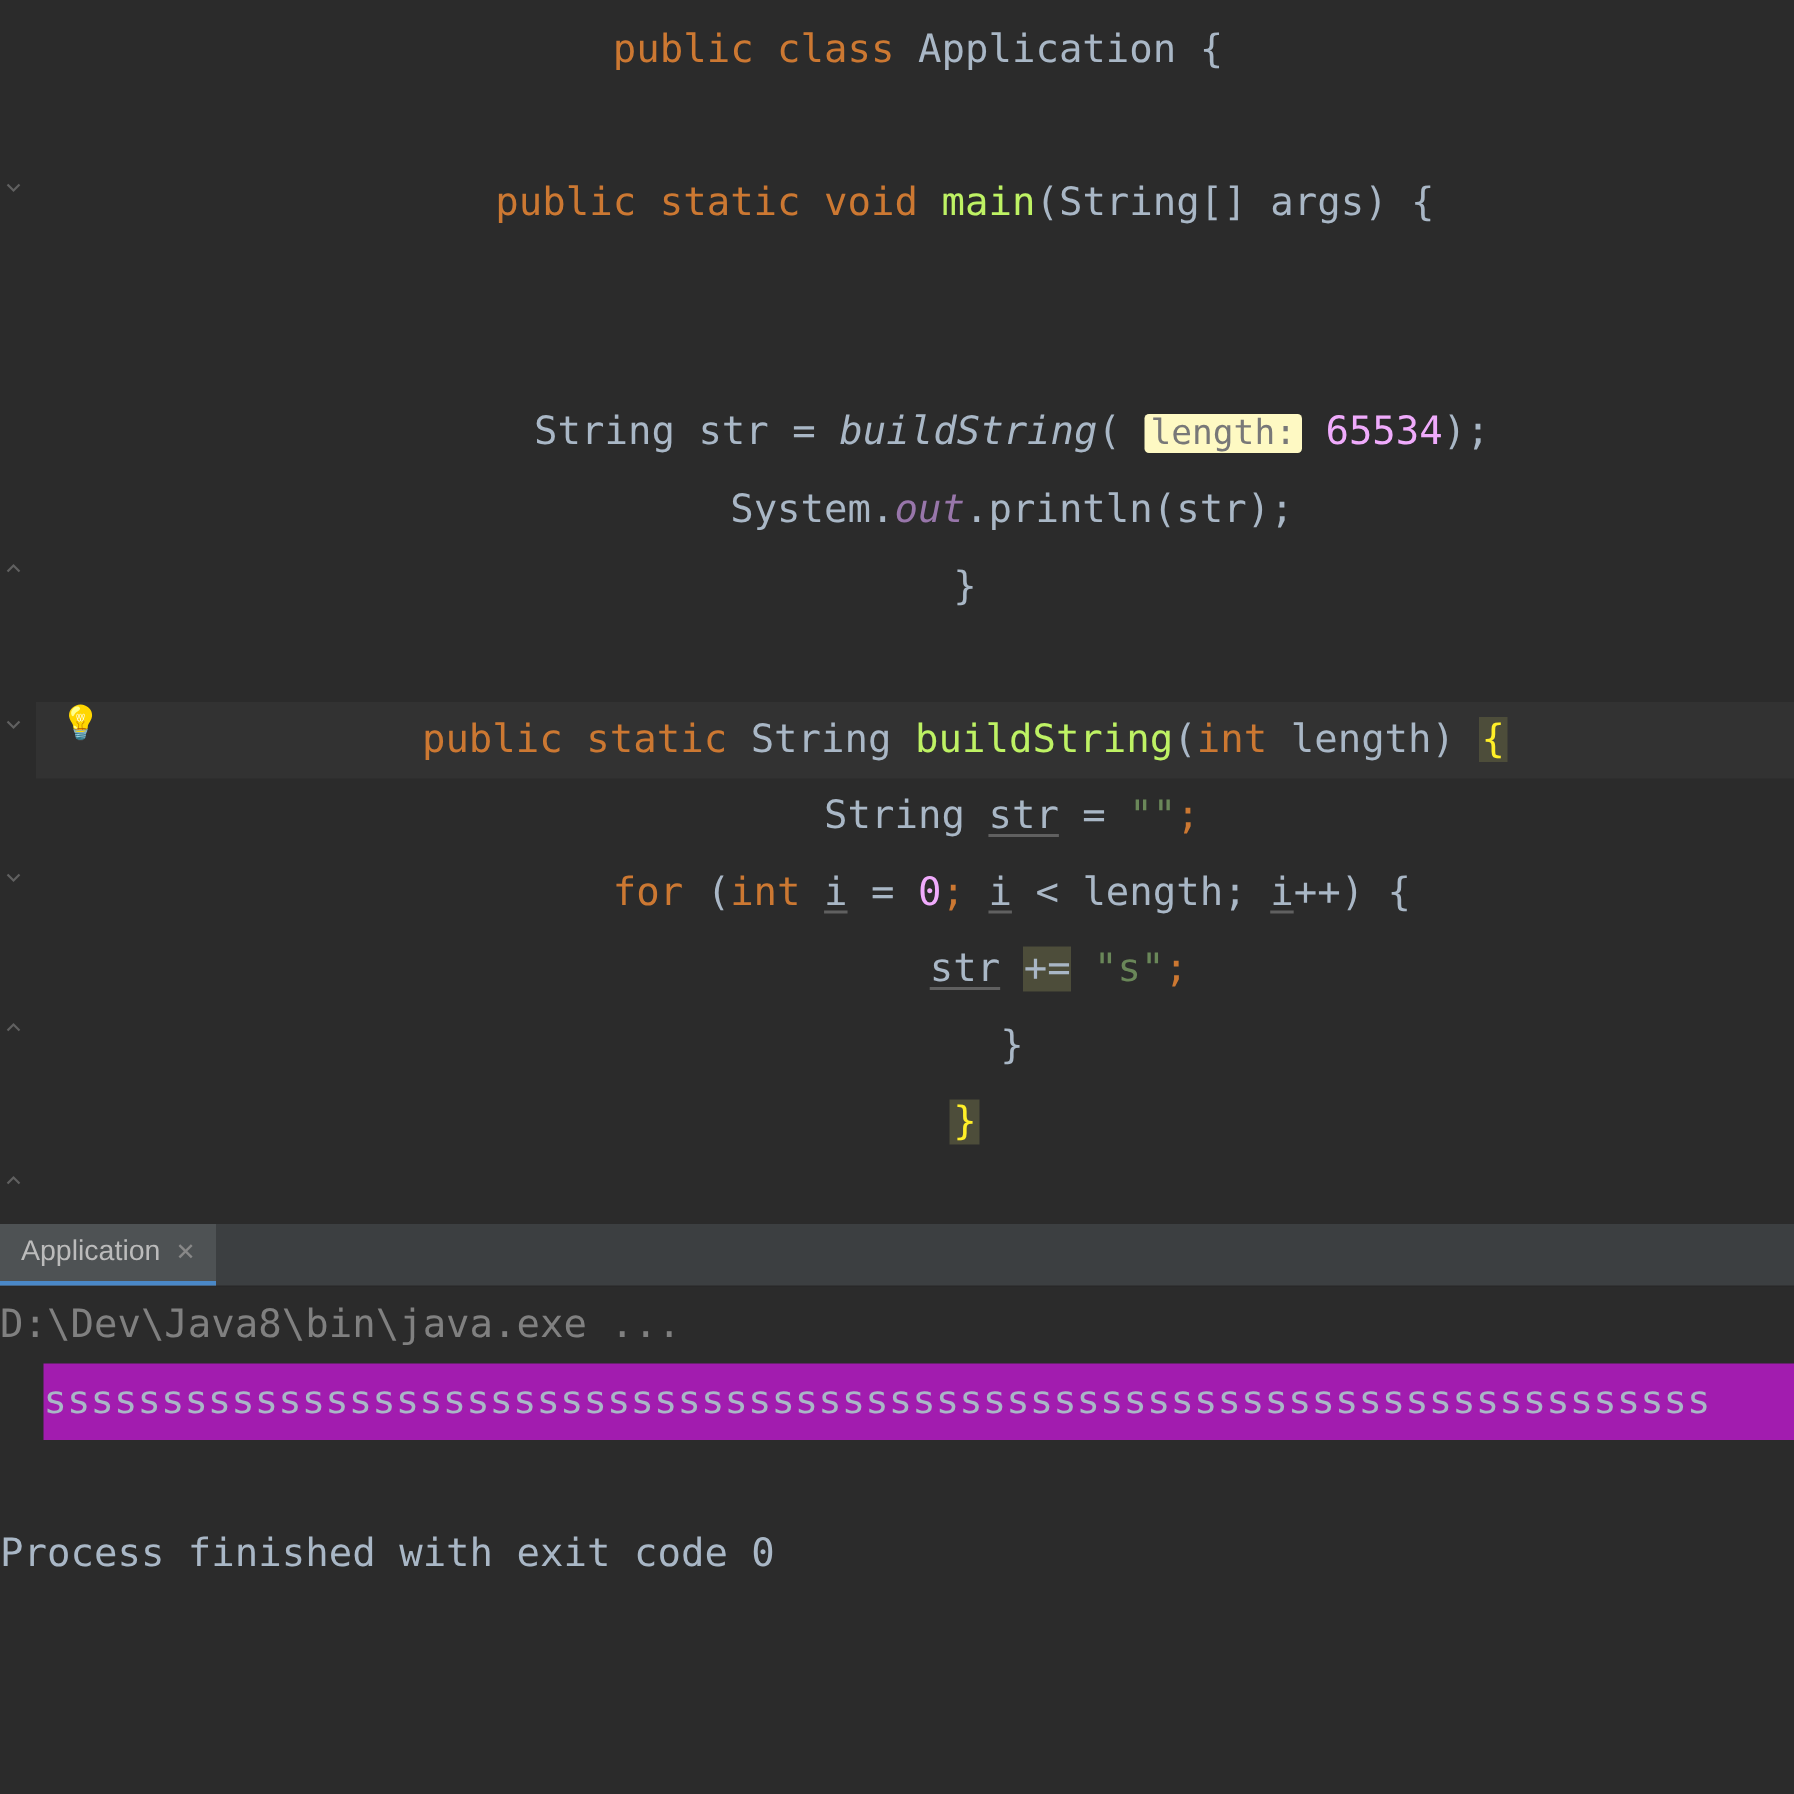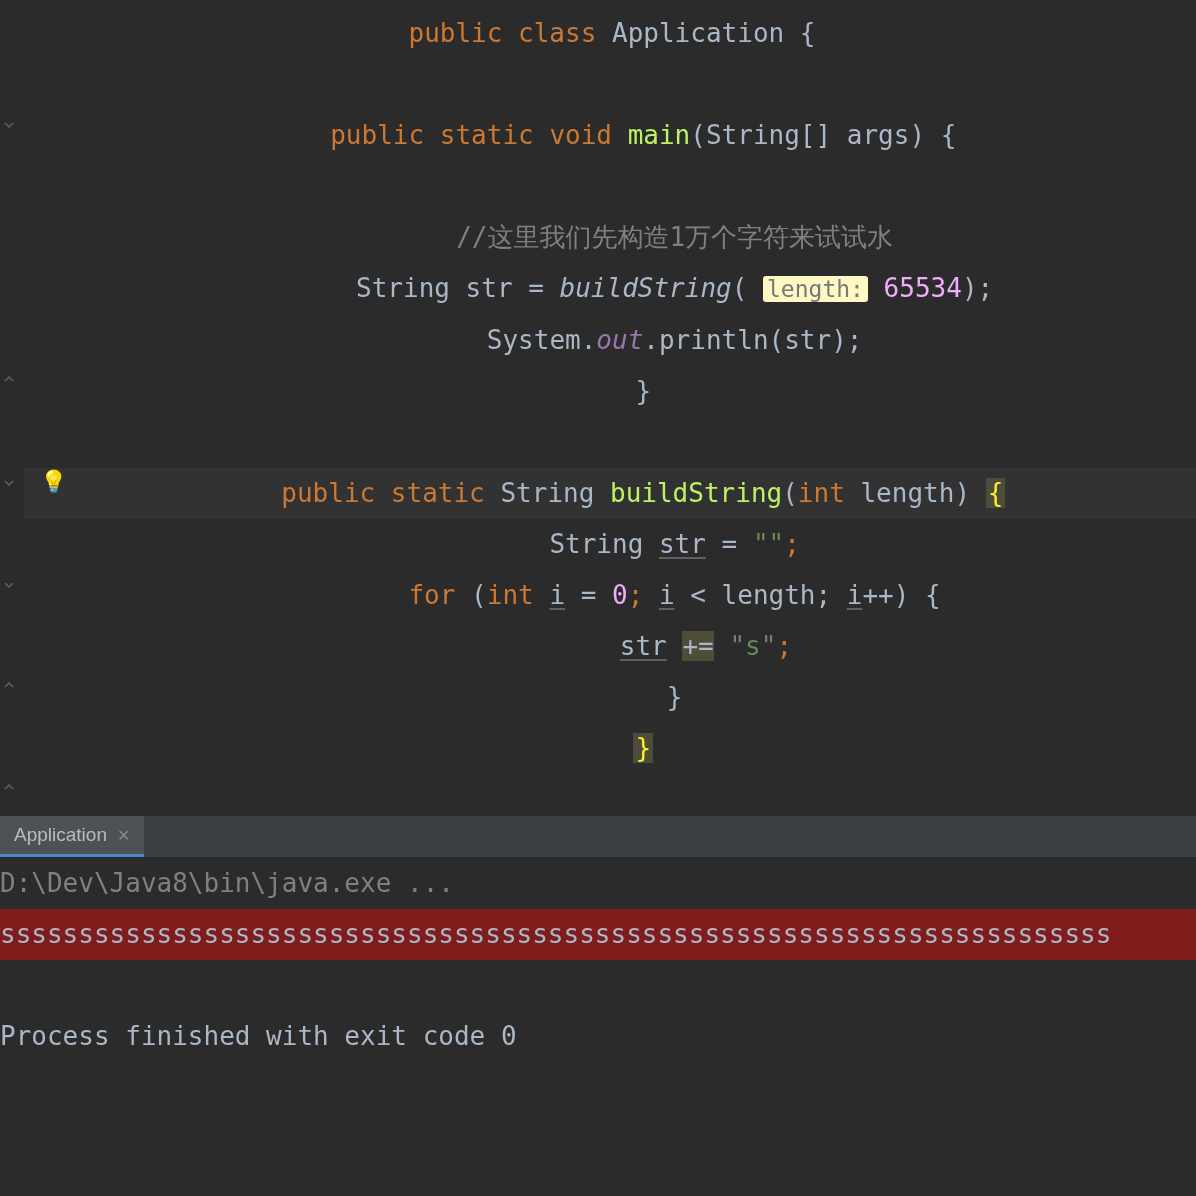--- a/index.html
+++ b/index.html
@@ -97,25 +97,26 @@
   color: #888;
   font-size: 16px;
   cursor: pointer;
 }
 .console-output {
   font-size: 26px;
   line-height: 51px;
 }
 .console-cmd { color: #808080; }
 .console-highlight {
-  background: #7f1d1d;
+  background: #a21caf;
   color: #a9b7c6;
   display: block;
   white-space: pre;
   overflow: hidden;
+  margin-left: 29px;
 }
 .console-normal { color: #a9b7c6; }
 </style>
 </head>
 <body>
 
 <div class="editor-area">
   <div class="gutter">
     <div class="fold-marker" style="top:118px;">
       <svg viewBox="0 0 12 12">
@@ -147,21 +148,21 @@
           <path d="M2 7 L6 3 L10 7" fill="none" stroke="#606060" stroke-width="1.5"></path>
         </svg>
     </div>
   </div>
   <span class="bulb">💡</span>
   <div class="code-content">
     <div class="code-line"><span class="kw-orange">public</span> <span class="kw-orange">class</span> <span class="kw-text">Application</span><span class="kw-text"> {</span></div>
     <div class="code-line"><span></span>&nbsp;</div>
     <div class="code-line"><span>    </span><span class="kw-orange">public</span> <span class="kw-orange">static</span> <span class="kw-orange">void</span> <span class="kw-yellow">main</span><span class="kw-text">(String[] args) {</span></div>
     <div class="code-line"><span></span>&nbsp;</div>
-    <div class="code-line"><span>        </span><span class="kw-comment">//这里我们先构造1万个字符来试试水</span></div>
+    <div class="code-line"><span>        </span></div>
     <div class="code-line"><span>        </span><span class="kw-text">String str = </span><span class="kw-italic-method">buildString</span><span class="kw-text">( </span><span class="kw-param-hint">length:</span><span> </span><span class="kw-number">65534</span><span class="kw-text">);</span></div>
     <div class="code-line"><span>        </span><span class="kw-text">System.</span><span class="kw-italic">out</span><span class="kw-text">.println(str);</span></div>
     <div class="code-line"><span>    </span><span class="kw-text">}</span></div>
     <div class="code-line"><span></span>&nbsp;</div>
     <div class="code-line highlight-line"><span>    </span><span class="kw-orange">public</span> <span class="kw-orange">static</span><span class="kw-text"> String </span><span class="kw-yellow">buildString</span><span class="kw-text">(</span><span class="kw-orange">int</span><span class="kw-text"> length) </span><span class="kw-brace-hl">{</span></div>
     <div class="code-line"><span>        </span><span class="kw-text">String </span><span class="kw-text kw-underline">str</span><span class="kw-text"> = </span><span class="kw-string">""</span><span class="kw-orange">;</span></div>
     <div class="code-line"><span>        </span><span class="kw-orange">for</span><span class="kw-text"> (</span><span class="kw-orange">int</span><span> </span><span class="kw-text kw-underline">i</span><span class="kw-text"> = </span><span class="kw-number">0</span><span class="kw-orange">; </span><span class="kw-text kw-underline">i</span><span class="kw-text"> &lt; length; </span><span class="kw-text kw-underline">i</span><span class="kw-text">++) {</span></div>
     <div class="code-line"><span>            </span><span class="kw-text kw-underline">str</span><span> </span><span class="kw-plus-hl kw-text">+=</span><span> </span><span class="kw-string">"s"</span><span class="kw-orange">;</span></div>
     <div class="code-line"><span>        </span><span class="kw-text">}</span></div>
     <div class="code-line"><span>    </span><span class="kw-brace-hl">}</span></div>

